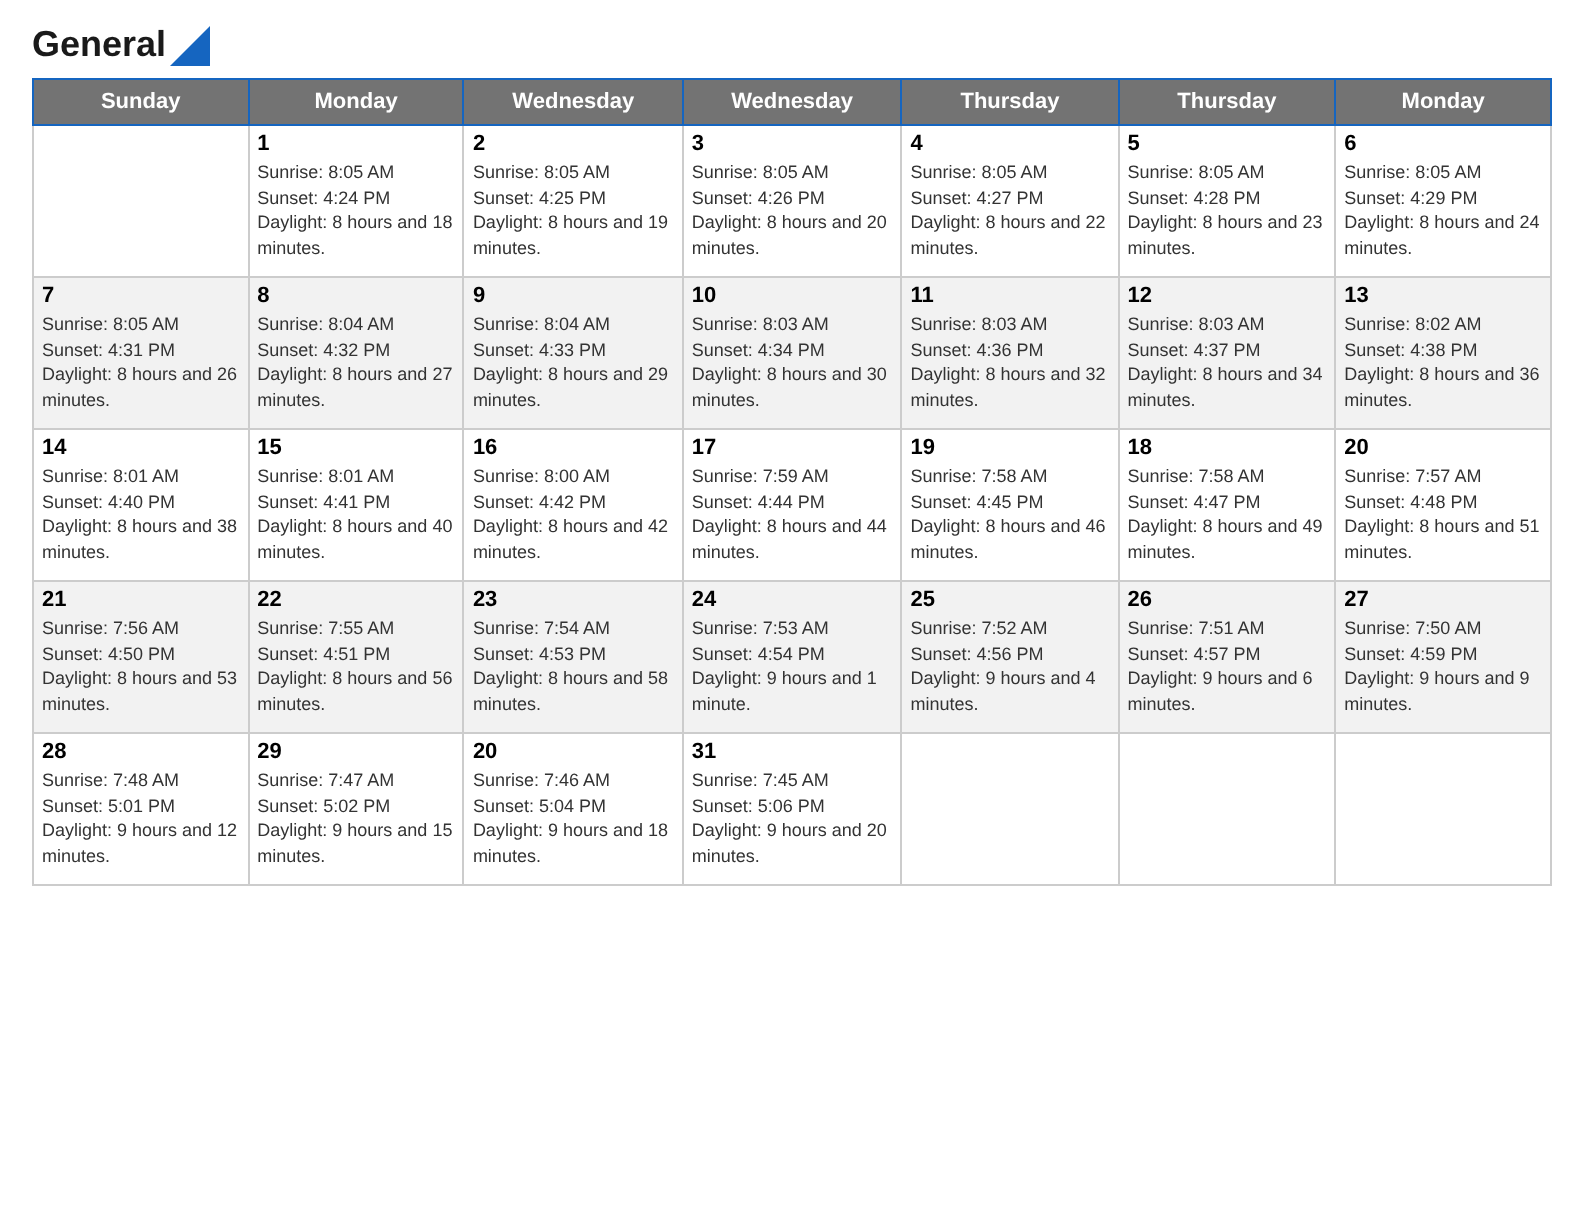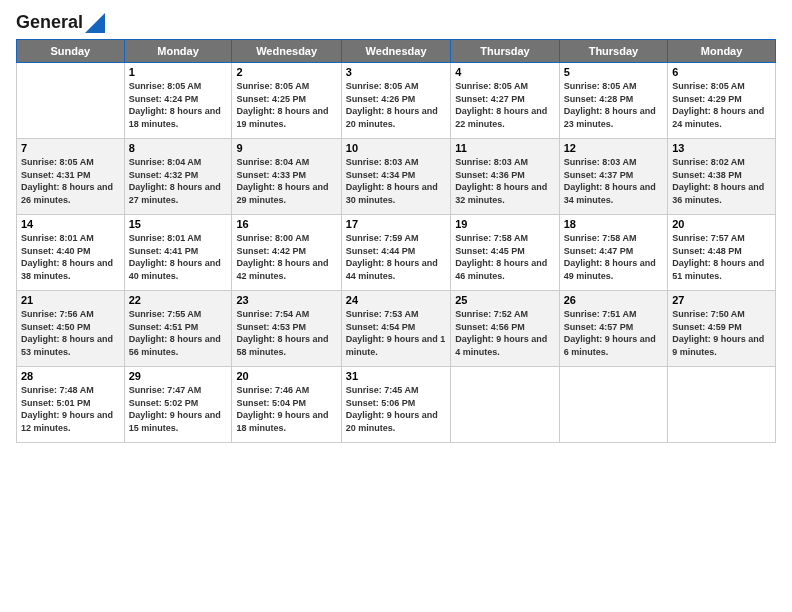--- a/index.html
+++ b/index.html
@@ -70,21 +70,20 @@
     .day-num {
       font-weight: bold;
       font-size: 11px;
       display: block;
       margin-bottom: 2px;
     }
     .day-info {
       font-size: 9px;
       color: #333;
       line-height: 1.4;
-      font-weight: bold;
     }
   </style>
 </head>
 <body>
 
 <div class="page">
   <div class="header">
     <div class="logo">
       <div style="display:flex;align-items:center;gap:0px;">
         <span style="font-size:18px;font-weight:bold;color:#1a1a1a;">General</span>

